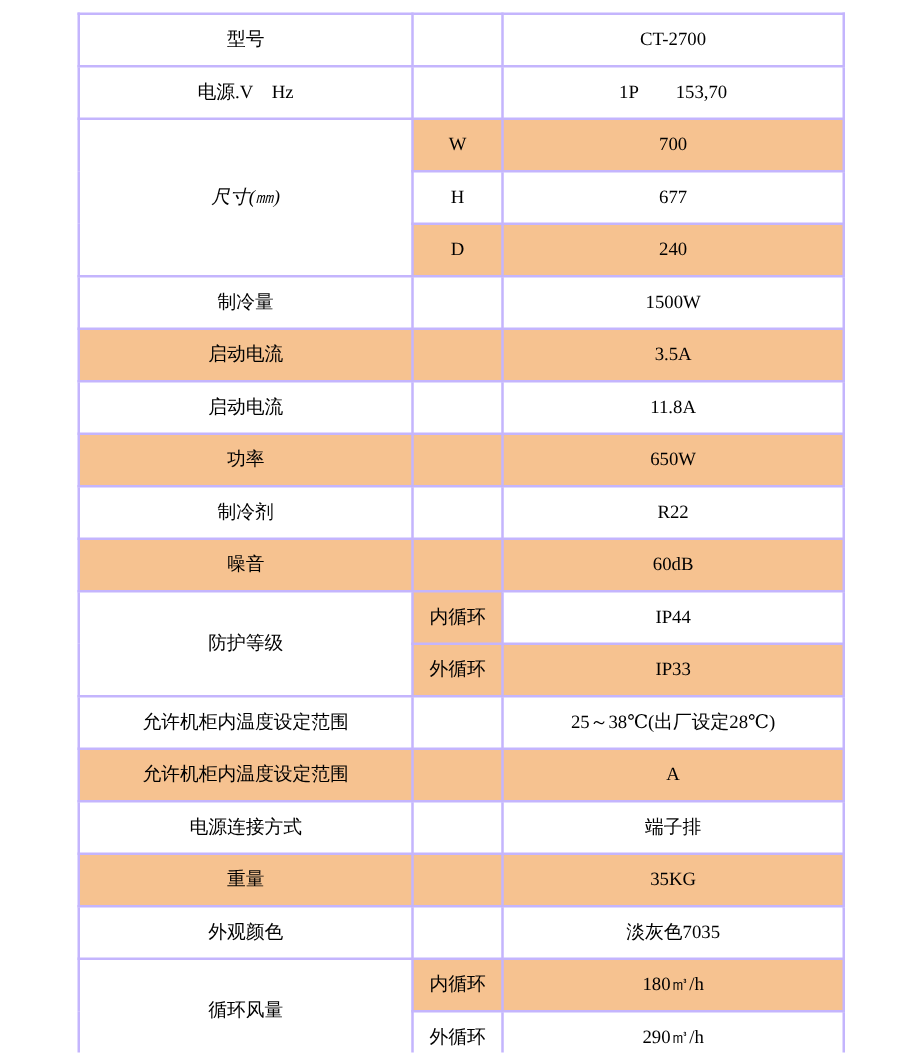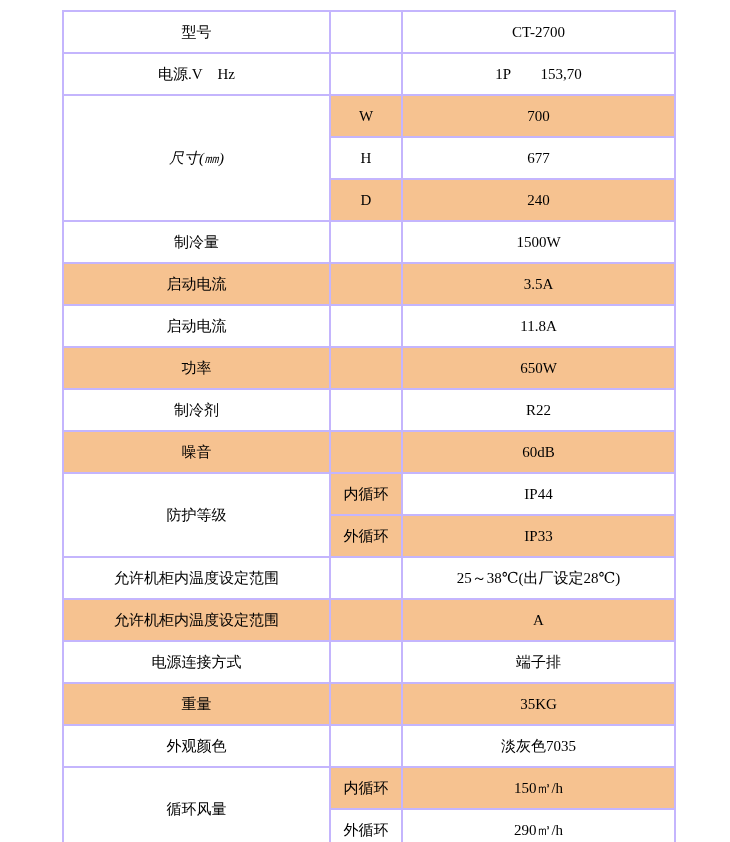--- a/index.html
+++ b/index.html
@@ -150,21 +150,21 @@
 
       <tr>
         <td class="col-a white">外观颜色</td>
         <td class="col-b white"></td>
         <td class="col-c white">淡灰色7035</td>
       </tr>
 
       <tr>
         <td class="col-a white tall2" rowspan="2">循环风量</td>
         <td class="col-b peach">内循环</td>
-        <td class="col-c peach">150㎥/h</td>
+        <td class="col-c peach">180㎥/h</td>
       </tr>
       <tr>
         <td class="col-b white">外循环</td>
         <td class="col-c white">290㎥/h</td>
       </tr>
 
       <tr>
         <td class="col-a peach">温度控制方式</td>
         <td class="col-b peach"></td>
         <td class="col-c peach">数字显示式温控仪</td>

